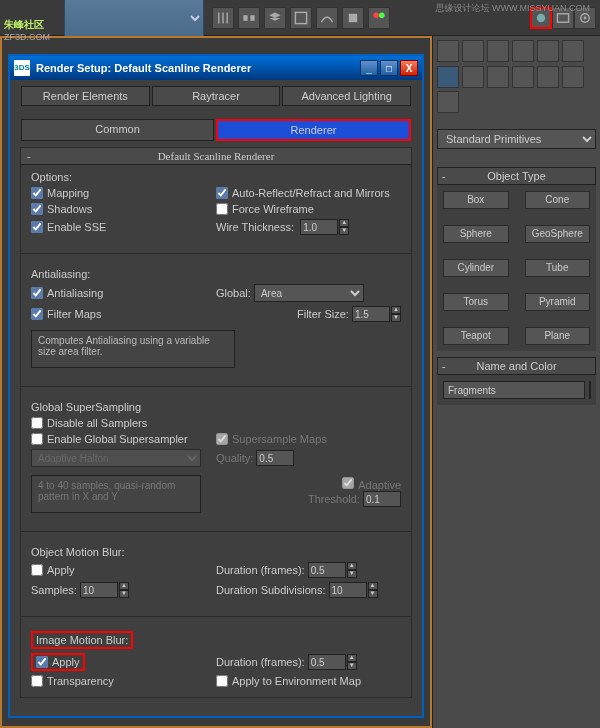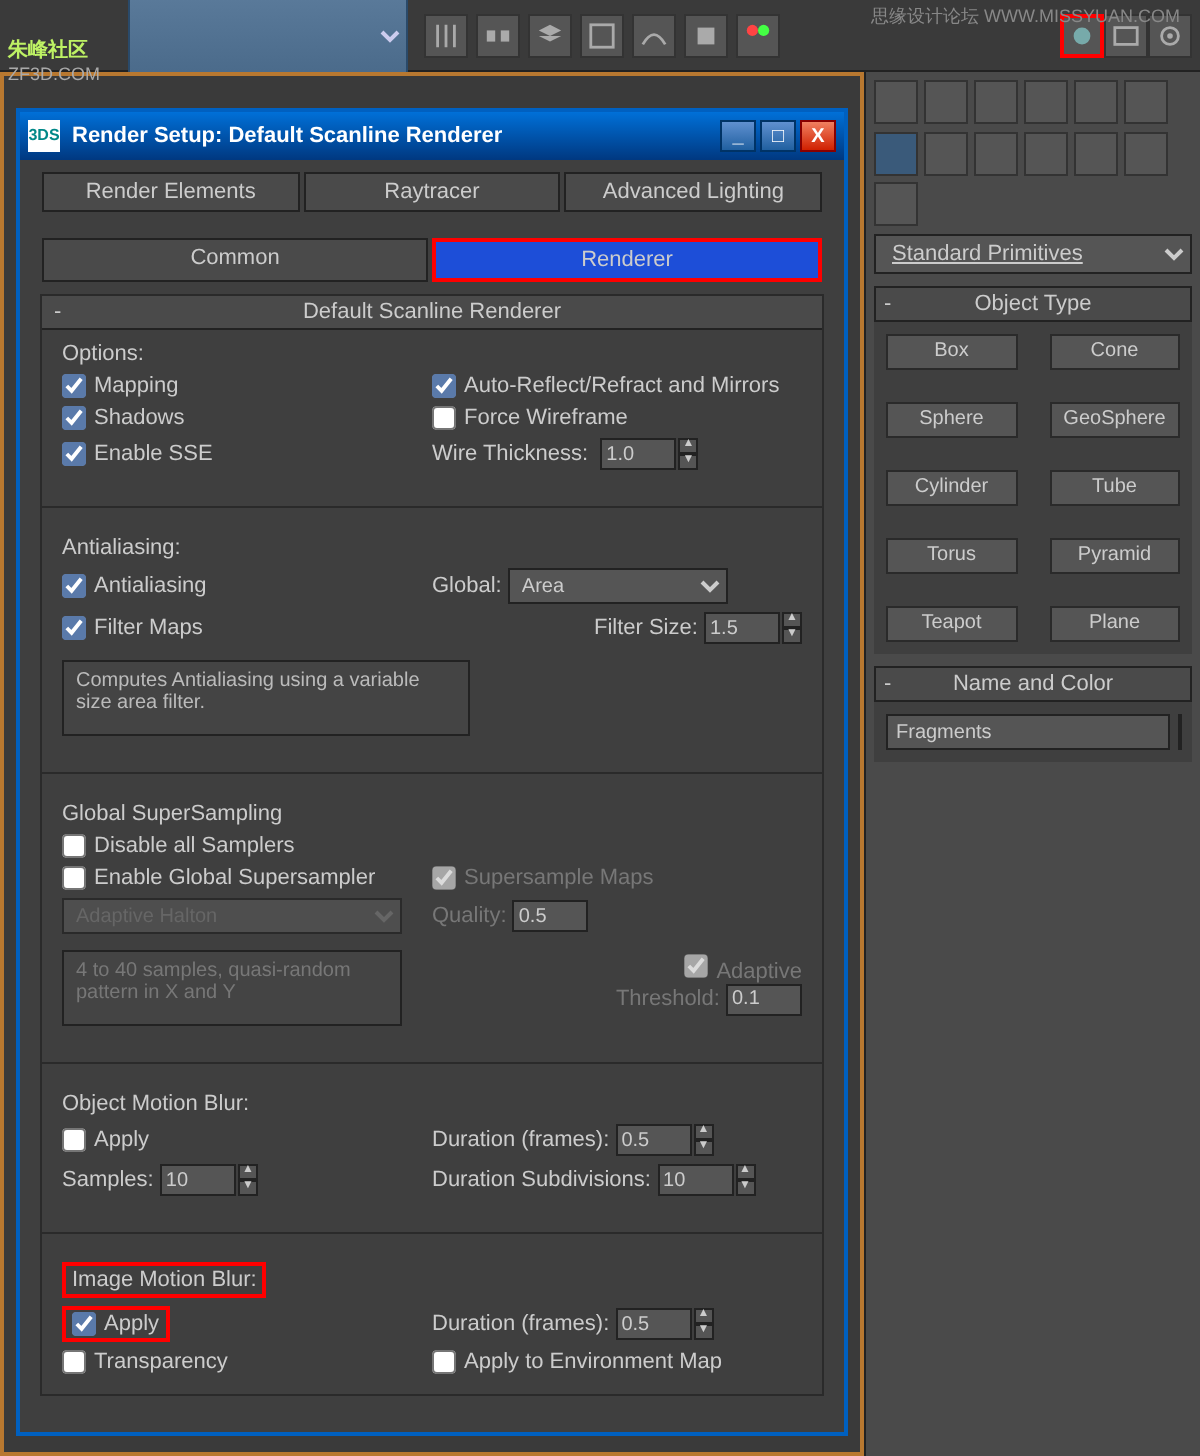--- a/index.html
+++ b/index.html
@@ -11,21 +11,21 @@
 .topicon svg { width: 14px; height: 14px; }
 .red-box { border: 2px solid red; }
 .watermark-tl { position: absolute; top: 18px; left: 4px; color: #bef264; font-size: 10px; font-weight: bold; z-index: 100; }
 .watermark-tl2 { position: absolute; top: 32px; left: 4px; color: #aaa; font-size: 9px; z-index: 100; }
 .watermark-tr { position: absolute; top: 2px; right: 10px; color: #888; font-size: 9px; z-index: 100; }
 .main-area { display: flex; height: calc(100% - 36px); }
 .viewport-area { flex: 1; background: #3a3a3a; border: 2px solid #b87830; position: relative; }
 .right-panel { width: 168px; background: #4a4a4a; border-left: 1px solid #222; padding: 4px; }
 .panel-toolbar { display: flex; gap: 3px; flex-wrap: wrap; margin-bottom: 4px; }
 .panel-btn { width: 22px; height: 22px; background: #555; border: 1px solid #333; }
-.panel-dropdown { width: 100%; height: 20px; background: #555; border: 1px solid #222; color: #ccc; font-size: 11px; padding: 1px 4px; margin: 0 0; text-decoration: underline; }
+.panel-dropdown { width: 100%; height: 20px; background: #555; border: 1px solid #222; color: #ccc; font-size: 11px; padding: 1px 4px; margin: 12px 0; }
 .rollout { background: #3f3f3f; margin-top: 6px; }
 .rollout-header { background: #4a4a4a; border: 1px solid #222; text-align: center; padding: 2px; font-size: 11px; position: relative; }
 .rollout-header::before { content: "-"; position: absolute; left: 4px; }
 .btn-grid { display: grid; grid-template-columns: 1fr 1fr; gap: 16px; padding: 6px; }
 .btn { background: #555; border: 1px solid #2a2a2a; color: #ccc; height: 18px; font-size: 10px; text-align: center; line-height: 16px; }
 .autogrid { text-align: center; padding: 4px; color: #888; font-size: 10px; }
 .autogrid input { vertical-align: middle; }
 .name-color { padding: 6px; display: flex; gap: 4px; align-items: center; }
 .name-input { flex: 1; background: #555; border: 1px solid #222; color: #ccc; height: 18px; padding: 0 4px; font-size: 10px; }
 .color-swatch { width: 18px; height: 18px; background: #fff; border: 1px solid #222; }
@@ -38,21 +38,21 @@
 .win-btn { width: 18px; height: 16px; margin-left: 2px; display: flex; align-items: center; justify-content: center; font-size: 10px; font-weight: bold; }
 .win-close { background: linear-gradient(#f08060, #d02000); color: #fff; border: 1px solid #800; }
 .win-mm { background: linear-gradient(#6090d0, #2060a0); color: #fff; border: 1px solid #036; }
 .tabs { display: flex; flex-wrap: wrap; padding: 6px 10px 0; gap: 13px; }
 .tab-row { display: flex; width: 100%; }
 .tab { flex: 1; background: #4a4a4a; border: 1px solid #222; text-align: center; padding: 3px 0; font-size: 11px; color: #ccc; margin: 0 1px; }
 .tab.active { background: #1d4ed8; }
 .tab.red { border: 2px solid red; }
 .dialog-body { padding: 6px 10px 10px; max-height: 640px; overflow: hidden; }
 .rollout2 { border: 1px solid #2a2a2a; background: #3f3f3f; margin-bottom: 8px; }
-.rollout2-hdr { background: #4a4a4a; text-align: center; padding: 2px; font-size: 11px; position: relative; border-bottom: 1px solid #222; }
+.rollout2-hdr { background: #4a4a4a; text-align: center; padding: 2px; font-size: 11px; position: relative; border-bottom: 1px solid #222; font-family: Liberation Serif, serif; }
 .rollout2-hdr::before { content: "-"; position: absolute; left: 6px; }
 .section { padding: 6px 10px; }
 .section-label { font-size: 11px; margin-bottom: 4px; }
 .row { display: flex; align-items: center; margin-bottom: 4px; }
 .col { flex: 1; display: flex; align-items: center; }
 .chk { width: 12px; height: 12px; margin-right: 4px; accent-color: #5a7aaa; }
 .spinner { background: #555; border: 1px solid #222; color: #ccc; width: 38px; height: 16px; font-size: 10px; padding: 0 2px; }
 .spin-btns { display: inline-flex; flex-direction: column; margin-left: 1px; }
 .spin-b { width: 10px; height: 8px; background: #555; border: 1px solid #222; font-size: 6px; line-height: 5px; text-align: center; }
 .sel { background: #555; border: 1px solid #222; color: #ccc; height: 18px; font-size: 10px; padding: 0 2px; }

